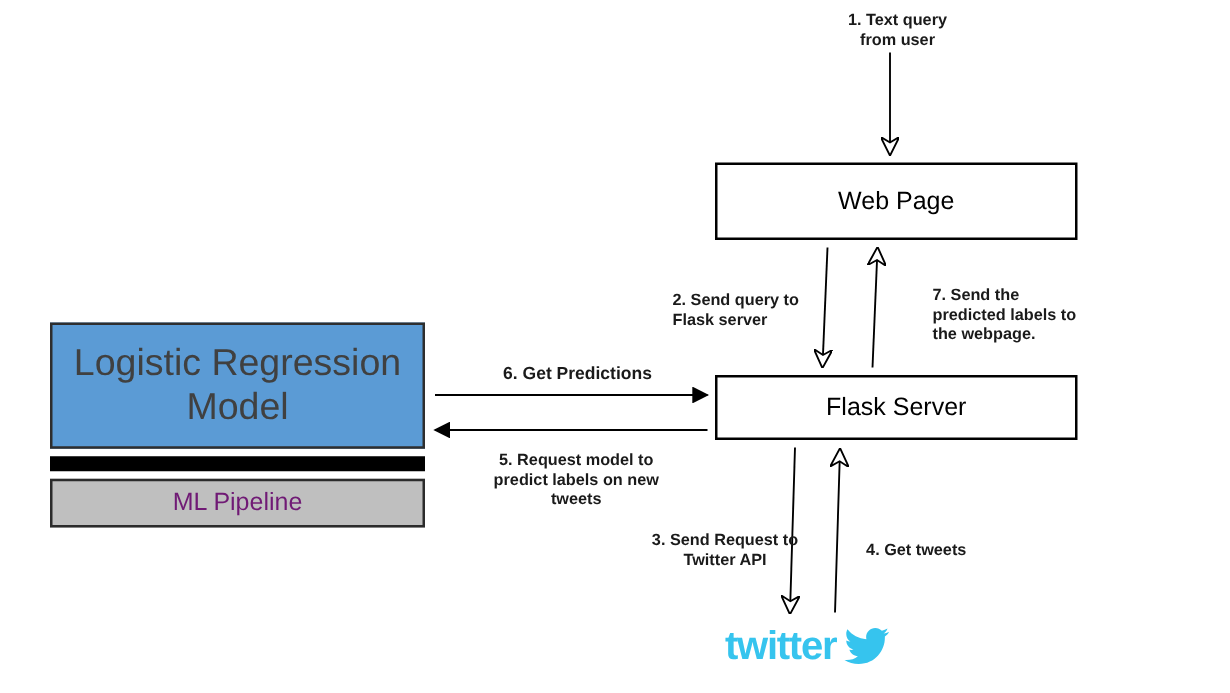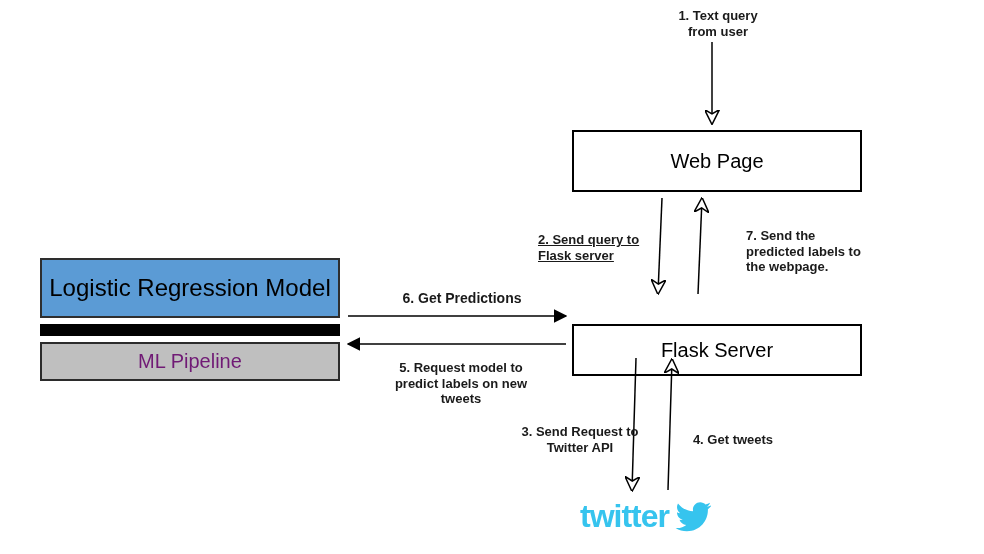--- a/index.html
+++ b/index.html
@@ -26,23 +26,23 @@
       position: absolute;
       left: 40px;
       top: 258px;
       width: 300px;
     }
     .model-box {
       background: #5b9bd5;
       border: 2px solid #2e2e2e;
       text-align: center;
       padding: 14px 4px 14px 4px;
-      font-size: 24px;
+      font-size: 30px;
       line-height: 1.15;
-      color: #000000;
+      color: #404040;
     }
     .black-strip {
       height: 12px;
       background: #000;
       margin-top: 6px;
     }
     .pipeline-box {
       background: #bfbfbf;
       border: 2px solid #2b2b2b;
       text-align: center;
@@ -79,21 +79,21 @@
       pointer-events: none;
     }
   </style>
 </head>
 <body>
 
 <div class="node-box" style="left:572px; top:130px; width:290px; height:62px;">
   <span>Web Page</span>
 </div>
 
-<div class="node-box" style="left:572px; top:300px; width:290px; height:52px;margin-top:24px;">
+<div class="node-box" style="left:572px; top:300px; width:290px; height:52px;">
   <span>Flask Server</span>
 </div>
 
 <div class="model-stack">
   <div class="model-box">Logistic Regression Model</div>
   <div class="black-strip"></div>
   <div class="pipeline-box">ML Pipeline</div>
 </div>
 
 <div class="twitter-logo">
@@ -123,21 +123,21 @@
 
   <line x1="668" y1="490" x2="672" y2="360" stroke="#000" stroke-width="1.5" marker-end="url(#ah-open)"></line>
 
   <line x1="566" y1="344" x2="348" y2="344" stroke="#000" stroke-width="1.5" marker-end="url(#ah)"></line>
 
   <line x1="348" y1="316" x2="566" y2="316" stroke="#000" stroke-width="1.5" marker-end="url(#ah)"></line>
 </svg>
 
 <div class="label" style="left:668px; top:8px; width:100px;">1. Text query from user</div>
 
-<div class="label" style="left:538px; top:232px; width:110px; text-align:left;text-decoration:underline;">2. Send query to Flask  server</div>
+<div class="label" style="left:538px; top:232px; width:110px; text-align:left;">2. Send query to Flask  server</div>
 
 <div class="label" style="left:520px; top:424px; width:120px; text-align:center;">3. Send Request to Twitter API</div>
 
 <div class="label" style="left:688px; top:432px; width:90px;">4. Get tweets</div>
 
 <div class="label" style="left:386px; top:360px; width:150px;">5. Request model to predict labels on new tweets</div>
 
 <div class="label" style="left:392px; top:290px; width:140px; font-size:14px;">6. Get Predictions</div>
 
 <div class="label" style="left:730px; top:228px; width:120px; text-align:left;margin-left:16px;">7. Send the predicted labels to the webpage.</div>

